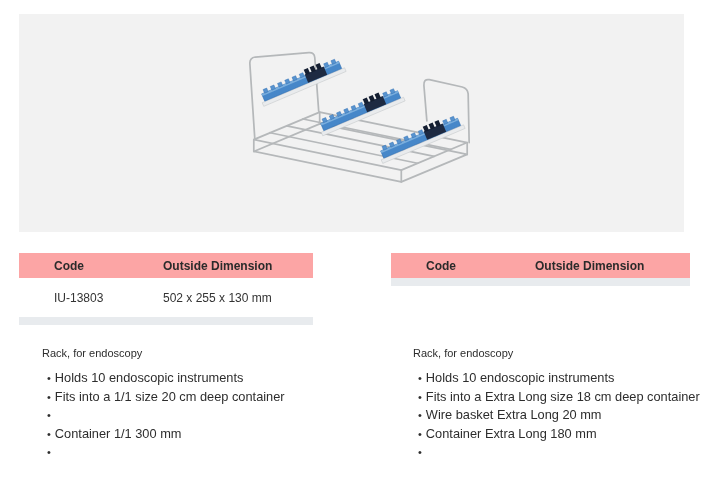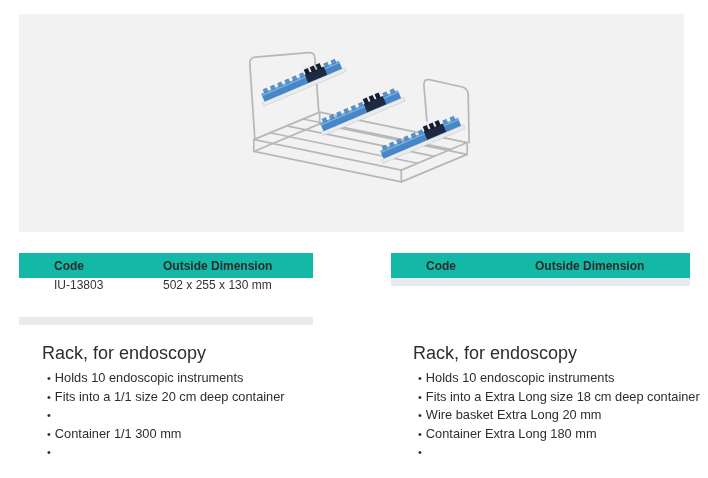--- a/index.html
+++ b/index.html
@@ -12,35 +12,35 @@
   .photo-panel{
     position:absolute;left:19px;top:14px;width:665px;height:218px;
     background:#f2f2f2;display:flex;align-items:center;justify-content:center;
   }
   .photo-panel svg{transform:translate(8px,-6px);}
   
   .ptable{position:absolute;top:253px;}
   .ptable-left{left:19px;width:294px;}
   .ptable-right{left:391px;width:299px;}
   .t-head{
-    height:25px;background:#14b8a6;display:flex;align-items:center;
+    height:25px;background:#fca5a5;display:flex;align-items:center;
     font-weight:bold;font-size:12px;color:#2b2b2b;
   }
   .t-row{
-    height:39px;background:#ffffff;display:flex;align-items:flex-start;
+    height:39px;background:#ffffff;display:flex;align-items:center;
     font-size:12px;color:#333333;
   }
   .t-foot{height:8px;background:#e8ebee;}
   .c1{flex:0 0 109px;padding-left:35px;white-space:nowrap;}
   .c2{flex:1;white-space:nowrap;}
   
   .desc{position:absolute;top:346px;}
   .desc-left{left:42px;}
   .desc-right{left:413px;}
-  .desc-title{font-size:18px;line-height:15px;margin:0 0 8px 0;color:#2d2d2d;}
+  .desc-title{font-size:11px;line-height:15px;margin:0 0 8px 0;color:#2d2d2d;}
   .feature-list{margin:0 0 0 5px;padding:0;list-style:none;}
   .feature-list li{
     font-size:12.8px;line-height:18.6px;color:#2d2d2d;
     display:flex;align-items:baseline;white-space:nowrap;
   }
   .blt{margin-right:4px;font-size:11px;}
 </style>
 </head>
 <body>
 

